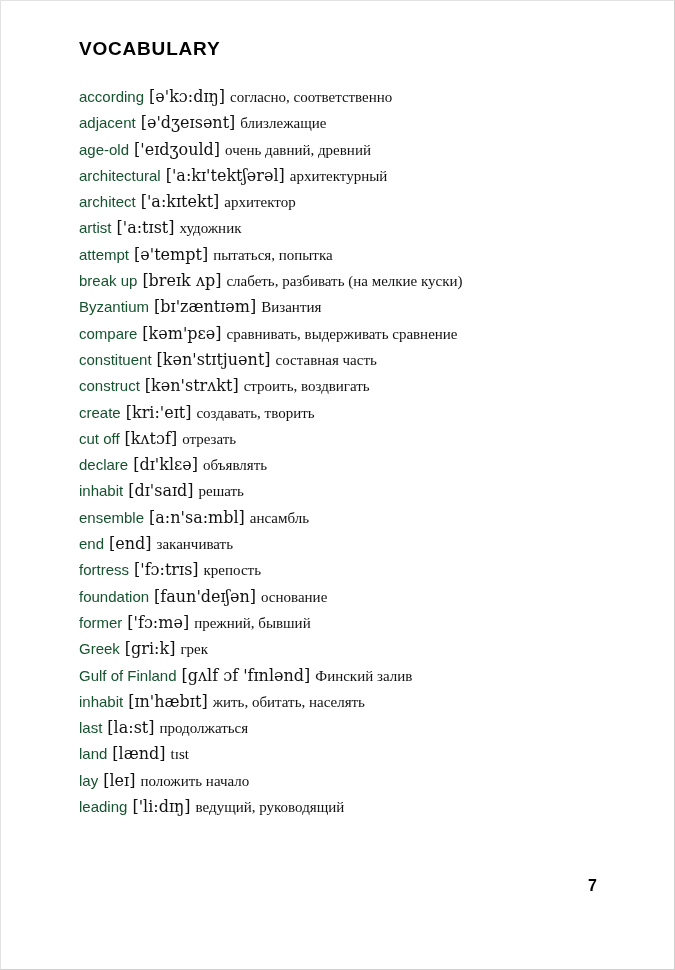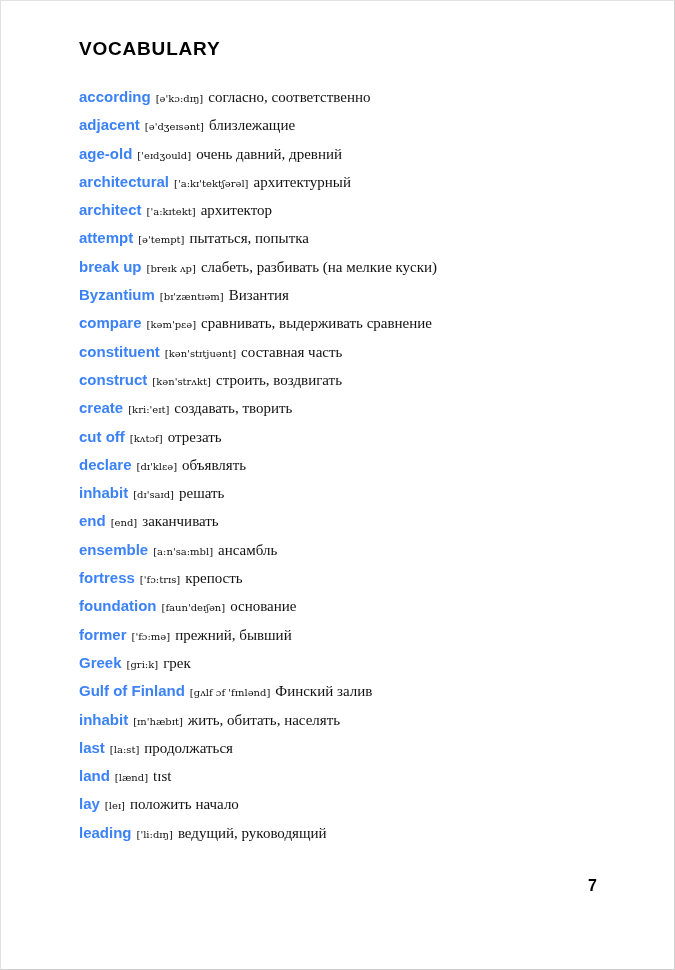--- a/index.html
+++ b/index.html
@@ -31,27 +31,27 @@
     width: 100%;
   }
   .entry {
     font-size: 15px;
     line-height: 26.3px;
     white-space: nowrap;
     color: #111111;
   }
   .word {
     font-family: "Liberation Sans", sans-serif;
-    font-weight: 700;
-    color: #3b82f6;
+    font-weight: 400;
+    color: #14532d;
     margin-right: 5px;
   }
   .transcription {
     font-family: "DejaVu Serif", serif;
-    font-size: 10px;
+    font-size: 16px;
     margin-right: 5px;
   }
   .translation {
     font-family: "Liberation Serif", serif;
     font-size: 15px;
   }
   .page-number {
     position: absolute;
     right: 77px;
     top: 876px;
@@ -71,20 +71,21 @@
   <div class="entry"><span class="word">according</span><span class="transcription">[ə'kɔ:dɪŋ]</span><span class="translation">согласно, соответственно</span></div>
 
   <div class="entry"><span class="word">adjacent</span><span class="transcription">[ə'dʒeɪsənt]</span><span class="translation">близлежащие</span></div>
 
   <div class="entry"><span class="word">age-old</span><span class="transcription">['eɪdʒould]</span><span class="translation">очень давний, древний</span></div>
 
   <div class="entry"><span class="word">architectural</span><span class="transcription">['a:kɪ'tektʃərəl]</span><span class="translation">архитектурный</span></div>
 
   <div class="entry"><span class="word">architect</span><span class="transcription">['a:kɪtekt]</span><span class="translation">архитектор</span></div>
 
+  <div class="entry"><span class="word">artist</span><span class="transcription">['a:tɪst]</span><span class="translation">художник</span></div>
 
   <div class="entry"><span class="word">attempt</span><span class="transcription">[ə'tempt]</span><span class="translation">пытаться, попытка</span></div>
 
   <div class="entry"><span class="word">break up</span><span class="transcription">[breɪk ʌp]</span><span class="translation">слабеть, разбивать (на мелкие куски)</span></div>
 
   <div class="entry"><span class="word">Byzantium</span><span class="transcription">[bɪ'zæntɪəm]</span><span class="translation">Византия</span></div>
 
   <div class="entry"><span class="word">compare</span><span class="transcription">[kəm'pɛə]</span><span class="translation">сравнивать, выдерживать сравнение</span></div>
 
 
@@ -93,23 +94,23 @@
   <div class="entry"><span class="word">construct</span><span class="transcription">[kən'strʌkt]</span><span class="translation">строить, воздвигать</span></div>
 
   <div class="entry"><span class="word">create</span><span class="transcription">[kri:'eɪt]</span><span class="translation">создавать, творить</span></div>
 
   <div class="entry"><span class="word">cut off</span><span class="transcription">[kʌtɔf]</span><span class="translation">отрезать</span></div>
 
   <div class="entry"><span class="word">declare</span><span class="transcription">[dɪ'klɛə]</span><span class="translation">объявлять</span></div>
 
   <div class="entry"><span class="word">inhabit</span><span class="transcription">[dɪ'saɪd]</span><span class="translation">решать</span></div>
 
+  <div class="entry"><span class="word">ensemble</span><span class="transcription">[a:n'sa:mbl]</span><span class="translation">ансамбль</span></div>
+
   <div class="entry"><span class="word">end</span><span class="transcription">[end]</span><span class="translation">заканчивать</span></div>
-
-  <div class="entry"><span class="word">ensemble</span><span class="transcription">[a:n'sa:mbl]</span><span class="translation">ансамбль</span></div>
 
   <div class="entry"><span class="word">fortress</span><span class="transcription">['fɔ:trɪs]</span><span class="translation">крепость</span></div>
 
   <div class="entry"><span class="word">foundation</span><span class="transcription">[faun'deɪʃən]</span><span class="translation">основание</span></div>
 
   <div class="entry"><span class="word">former</span><span class="transcription">['fɔ:mə]</span><span class="translation">прежний, бывший</span></div>
 
   <div class="entry"><span class="word">Greek</span><span class="transcription">[gri:k]</span><span class="translation">грек</span></div>
 
   <div class="entry"><span class="word">Gulf of Finland</span><span class="transcription">[gʌlf ɔf 'fɪnlənd]</span><span class="translation">Финский залив</span></div>

